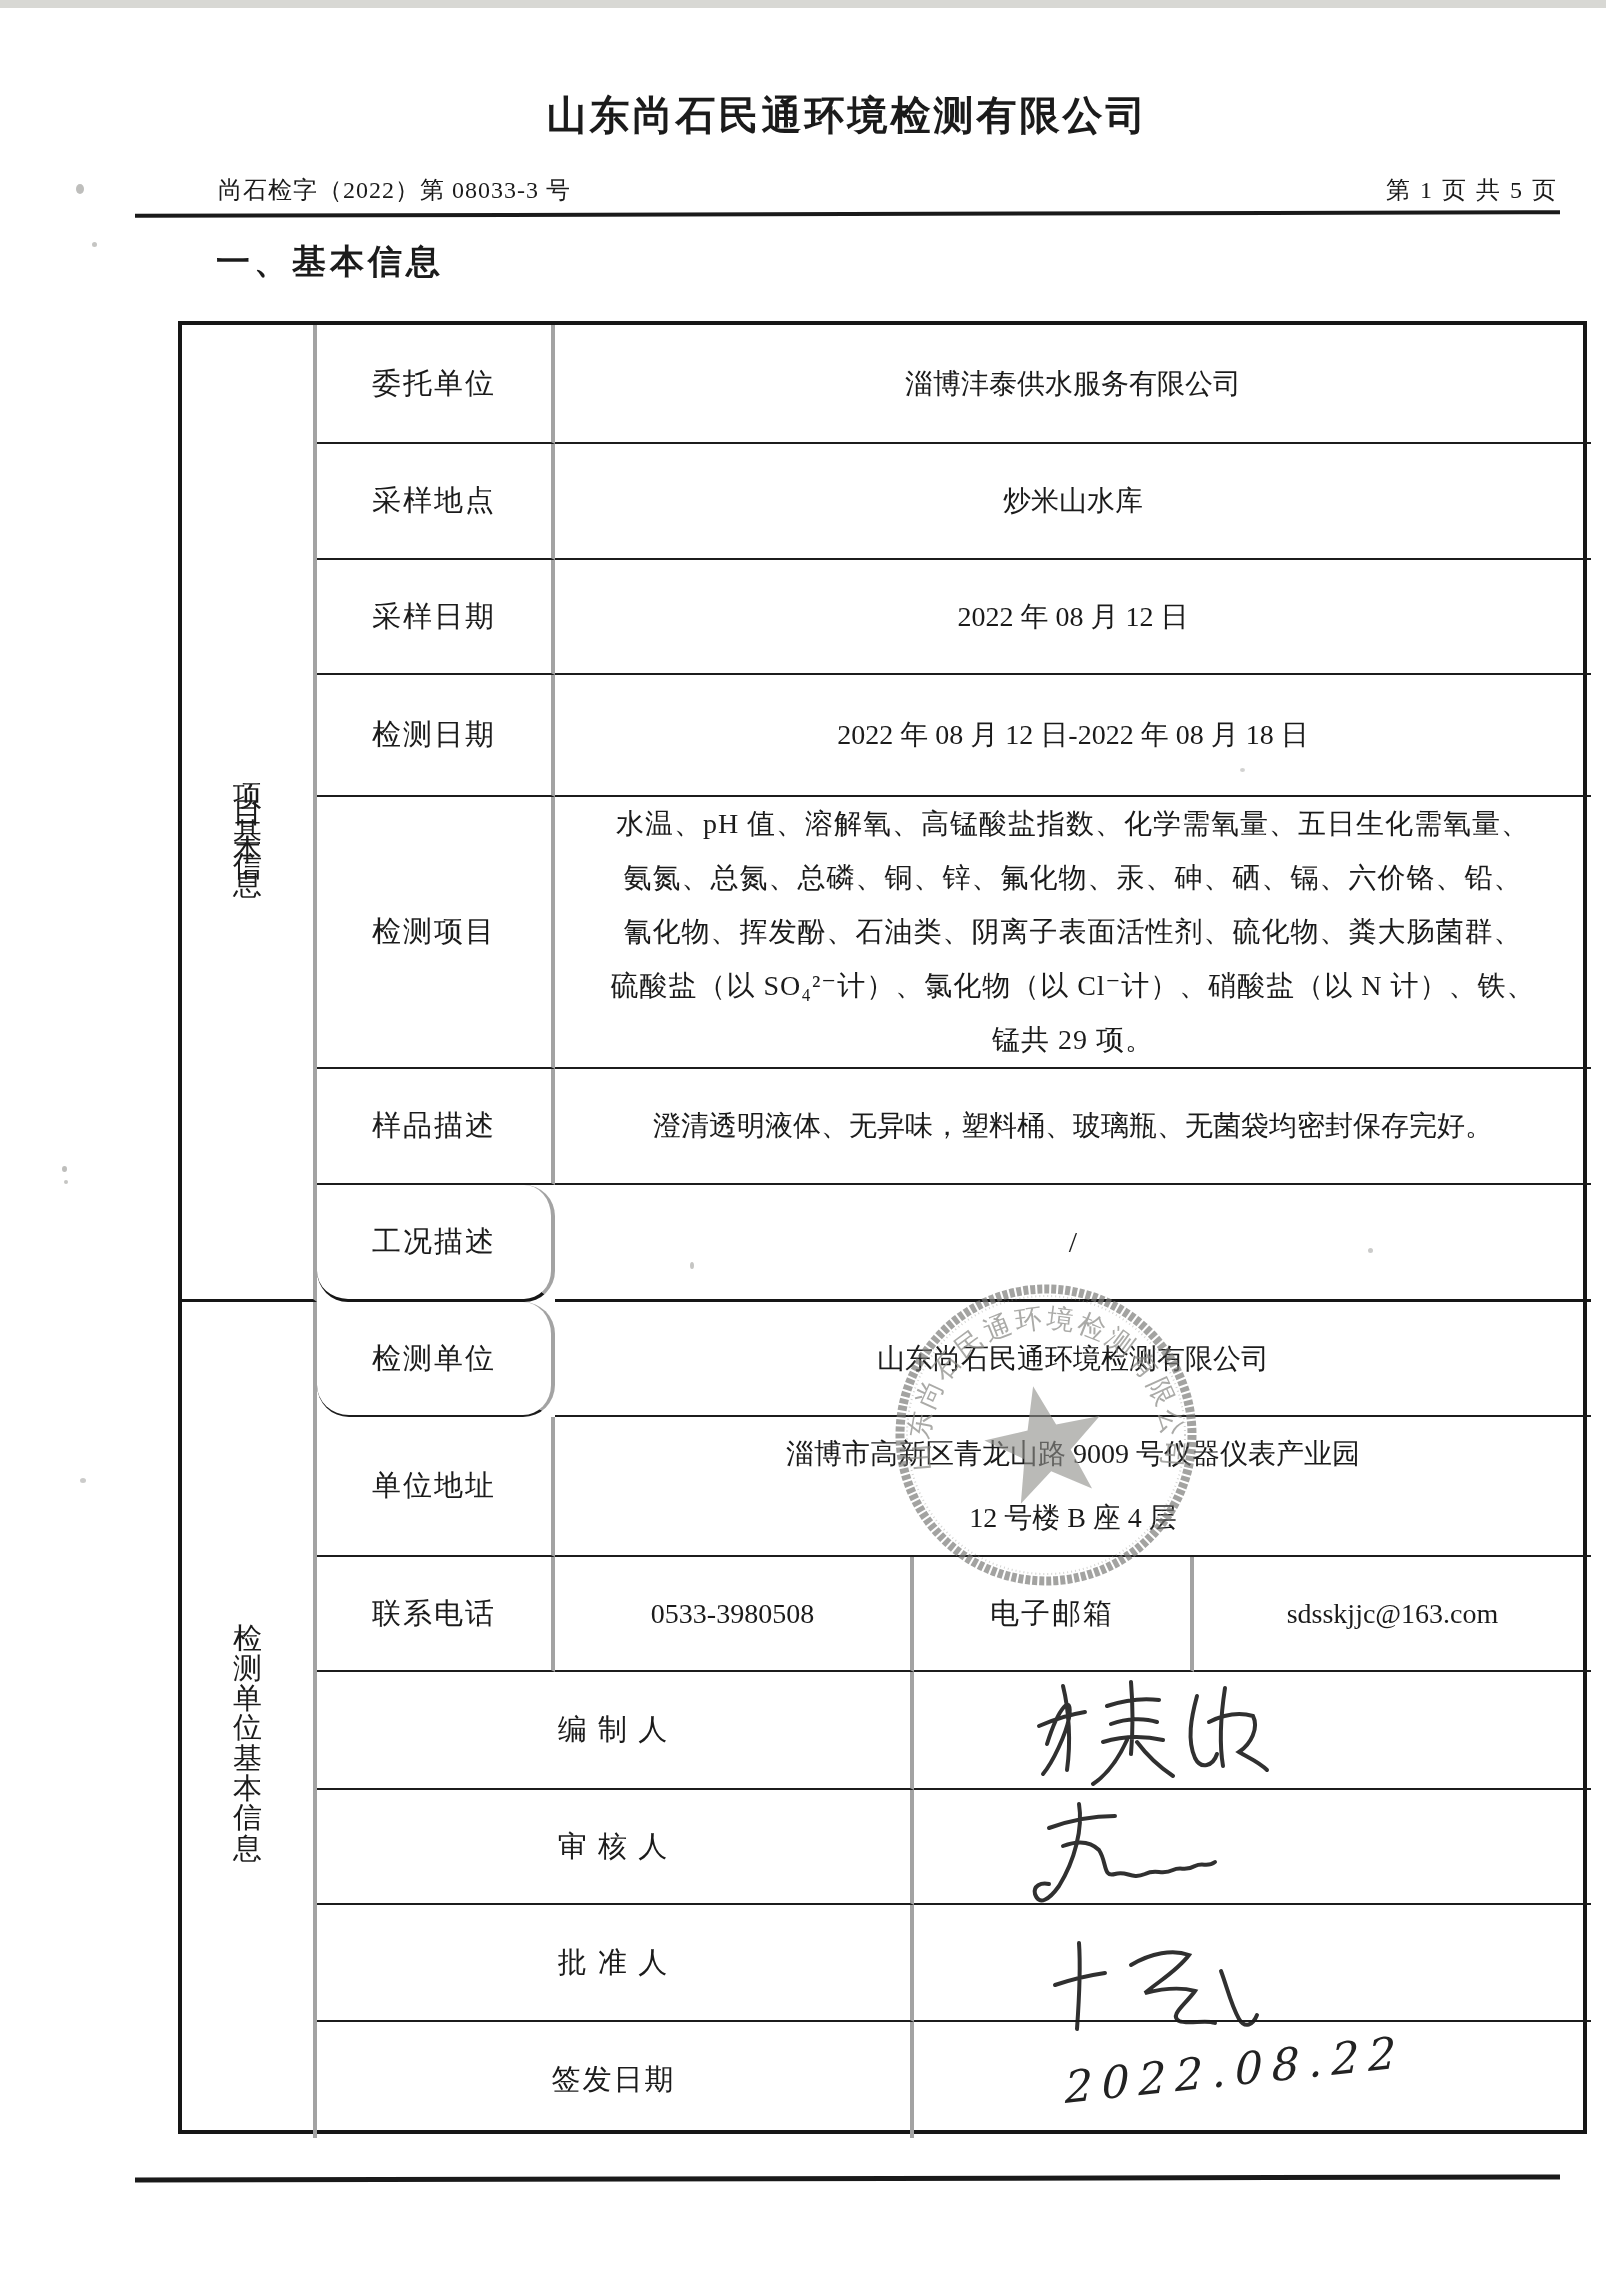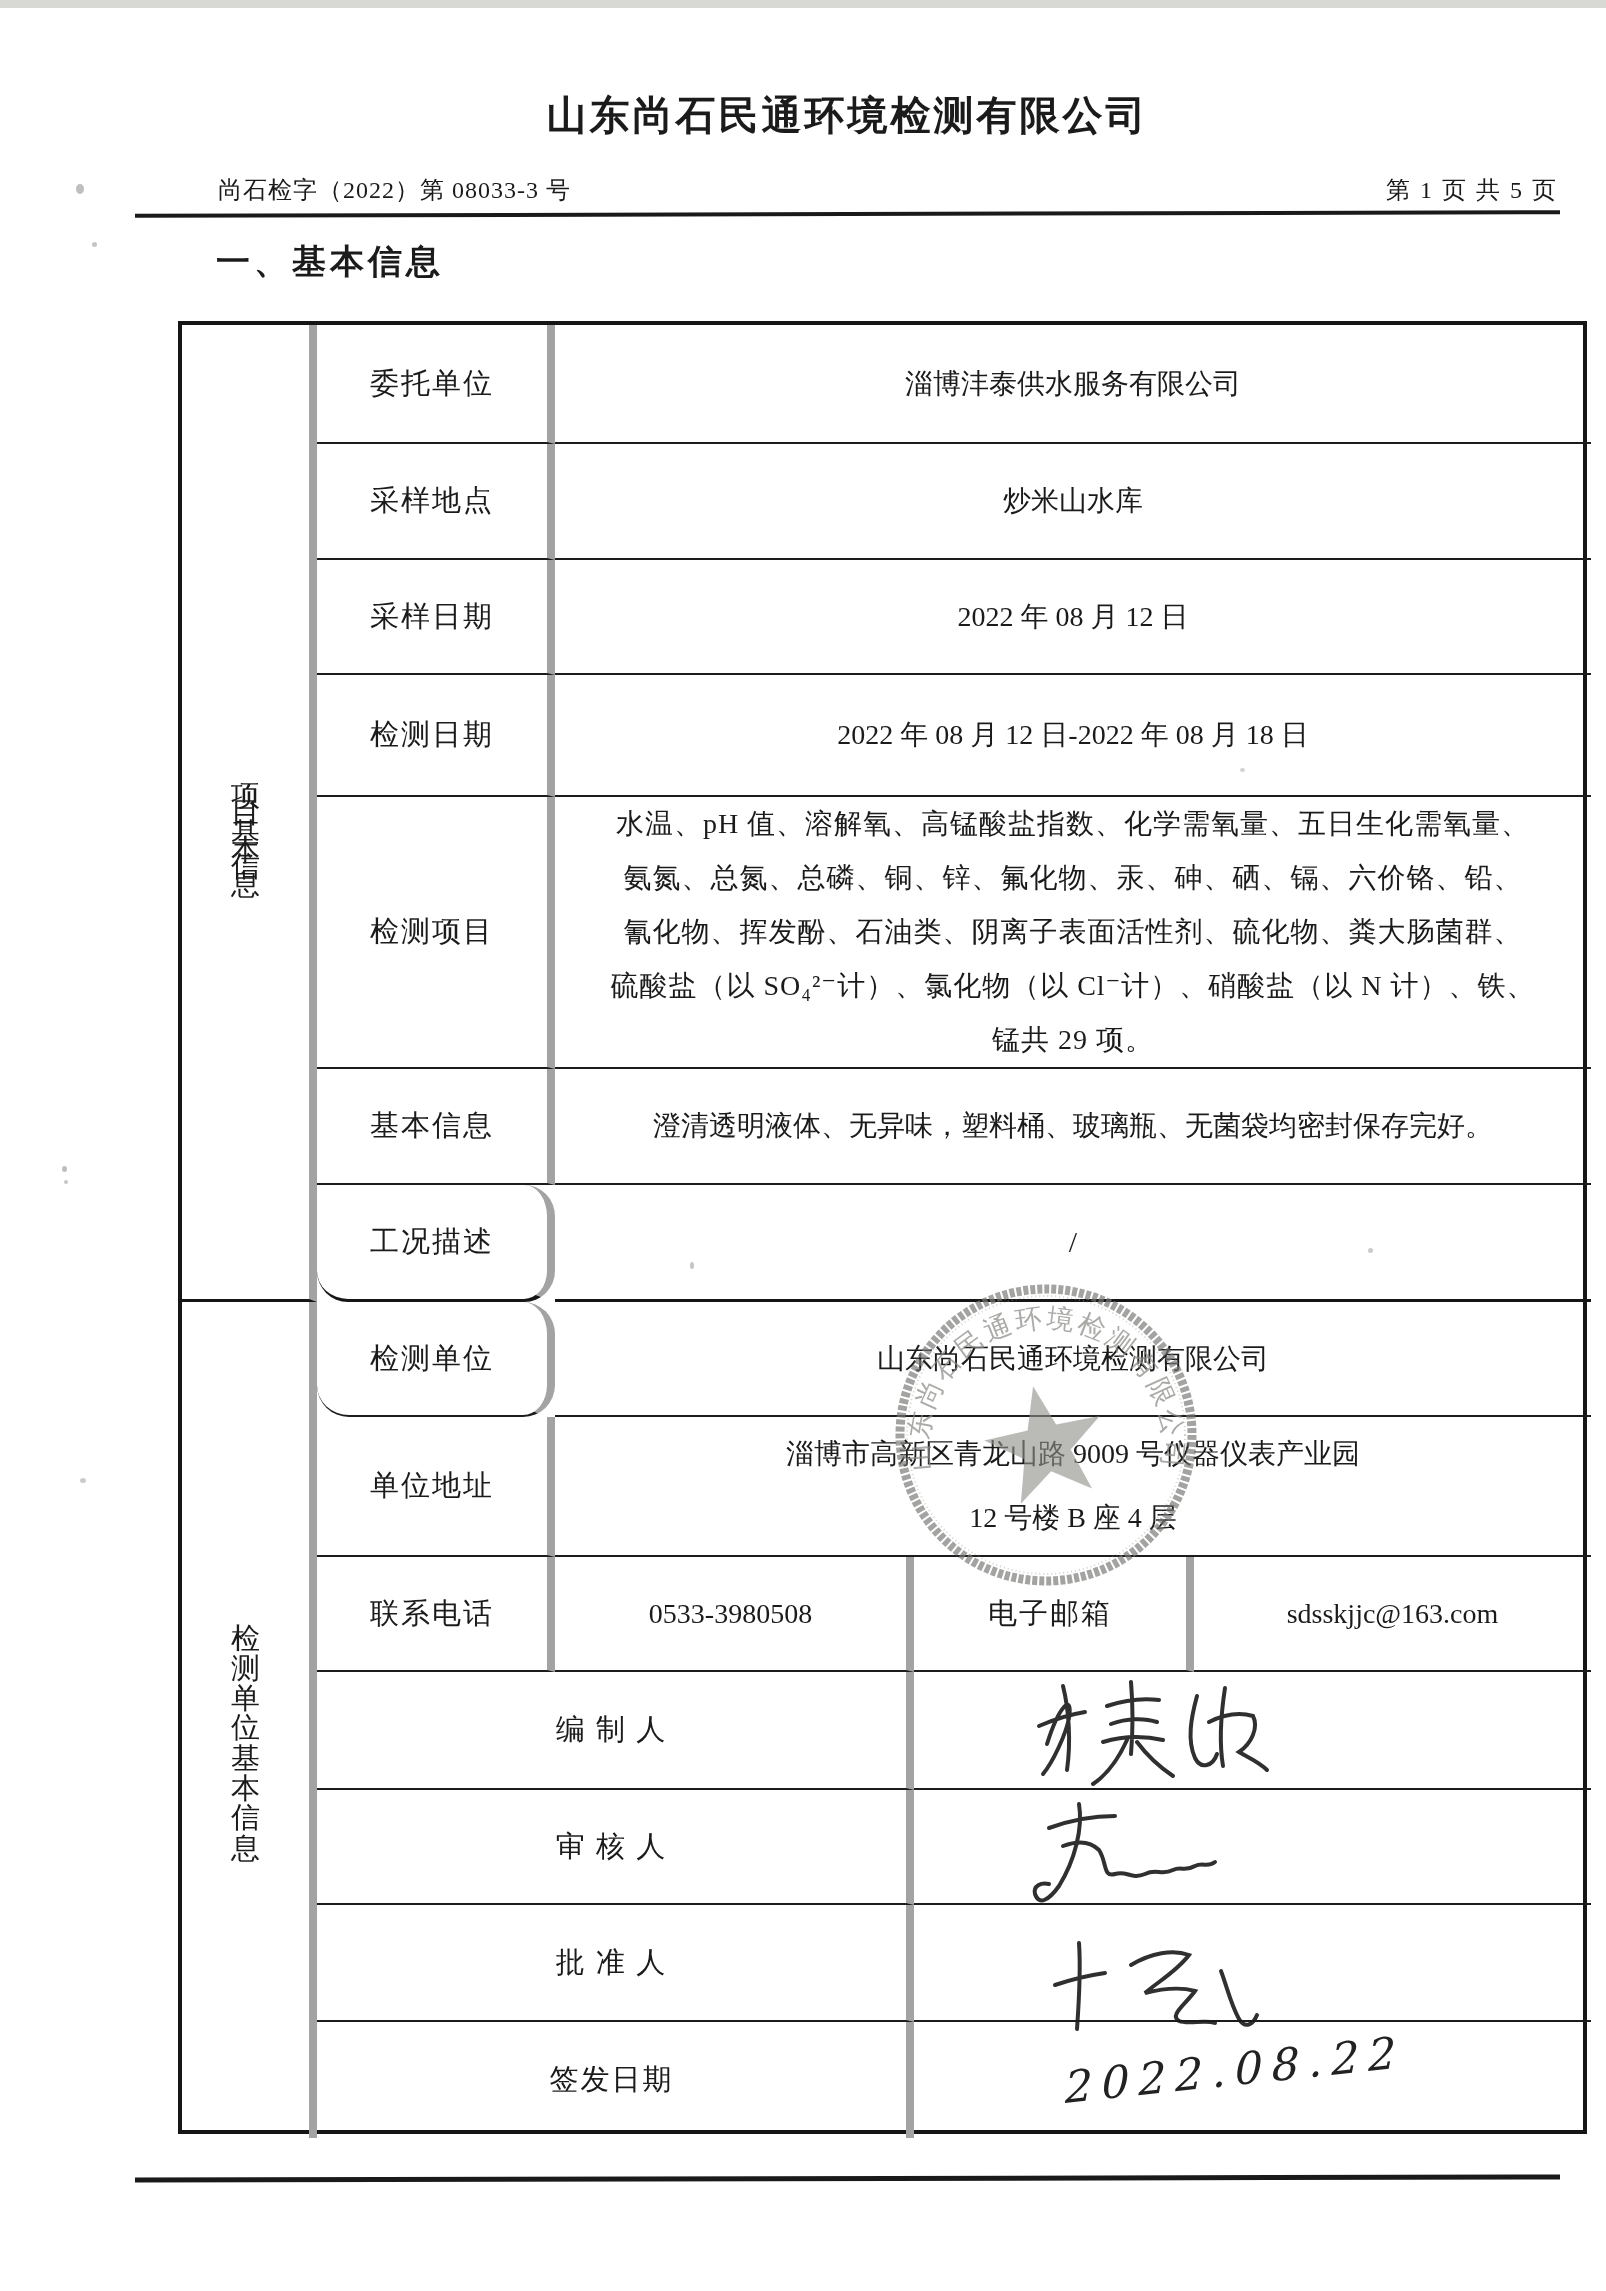--- a/index.html
+++ b/index.html
@@ -41,21 +41,21 @@
     position:absolute;left:178px;top:313px;
     width:1409px;height:1813px;
     display:grid;
     grid-template-columns:135px 238px 359px 280px 397px;
     grid-template-rows:119px 116px 115px 122px 272px 116px 117px 115px 140px 115px 118px 115px 117px 116px;
     border:4px solid #161616;
     box-sizing:border-box;
     background:transparent;
   }
   .cell{
-    border-right:8px solid #a3a3a3;
+    border-right:4px solid #a3a3a3;
     border-bottom:2px solid #1c1c1c;
     display:flex;align-items:center;justify-content:center;
     text-align:center;
     font-size:28px;
     position:relative;
     line-height:1.35;
     padding:0 6px;box-sizing:border-box;
   }
   .cell.label{font-size:29px;letter-spacing:2px;}
   .cell.no-r{border-right:none;}
@@ -129,21 +129,21 @@
 
     <div class="cell label" style="grid-area:5/2/6/3;">检测项目</div>
     <div class="cell no-r items-cell" style="grid-area:5/3/6/6;">
       <span class="line">水温、pH 值、溶解氧、高锰酸盐指数、化学需氧量、五日生化需氧量、</span>
       <span class="line">氨氮、总氮、总磷、铜、锌、氟化物、汞、砷、硒、镉、六价铬、铅、</span>
       <span class="line">氰化物、挥发酚、石油类、阴离子表面活性剂、硫化物、粪大肠菌群、</span>
       <span class="line">硫酸盐（以 SO₄²⁻计）、氯化物（以 Cl⁻计）、硝酸盐（以 N 计）、铁、</span>
       <span class="line">锰共 29 项。</span>
     </div>
 
-    <div class="cell label" style="grid-area:6/2/7/3;">基本信息</div>
+    <div class="cell label" style="grid-area:6/2/7/3;">样品描述</div>
     <div class="cell no-r" style="grid-area:6/3/7/6;">澄清透明液体、无异味，塑料桶、玻璃瓶、无菌袋均密封保存完好。</div>
 
     <div class="cell label sec-div" style="grid-area:7/2/8/3;border-radius:31px;">工况描述</div>
     <div class="cell no-r sec-div slash-value" style="grid-area:7/3/8/6;">/</div>
 
     <div class="cell label" style="grid-area:8/2/9/3;border-radius:32px;">检测单位</div>
     <div class="cell no-r" style="grid-area:8/3/9/6;">山东尚石民通环境检测有限公司</div>
 
     <div class="cell label" style="grid-area:9/2/10/3;">单位地址</div>
     <div class="cell no-r addr-cell" style="grid-area:9/3/10/6;">

